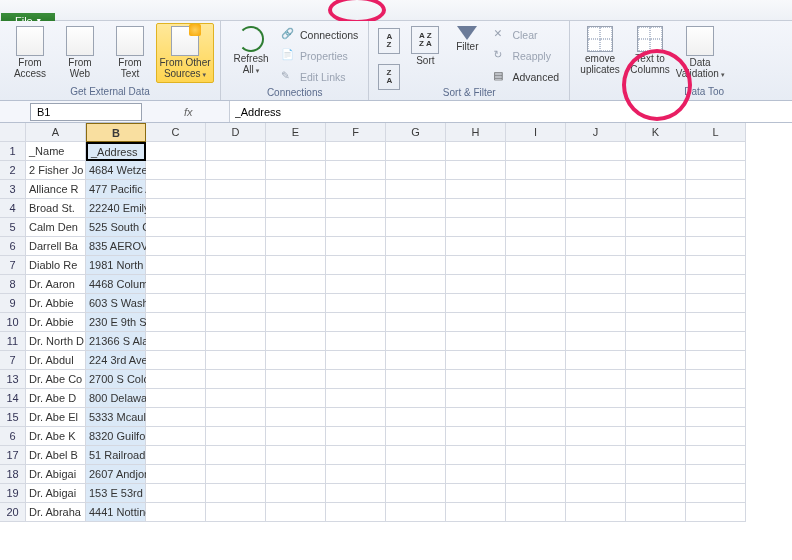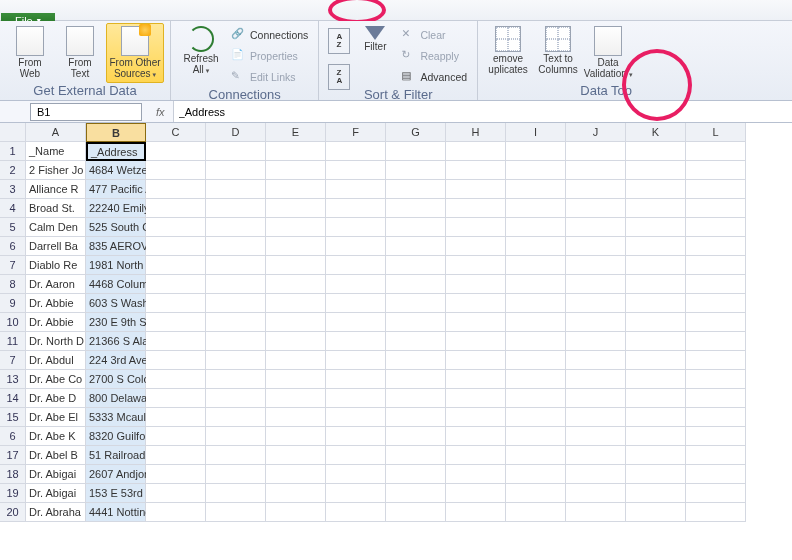--- a/index.html
+++ b/index.html
@@ -12,41 +12,41 @@
 .menu-item { padding: 3px 12px; cursor: pointer; color: #3a3a3a; }
 .menu-item.active { color: #1a3e86; }
 .circle-red { position: absolute; border: 4px solid #e81e63; border-radius: 50%; pointer-events: none; }
 #circle-data { width: 58px; height: 28px; left: 328px; top: -4px; }
 #circle-ttc  { width: 70px; height: 72px; left: 622px; top: 28px; }
 
 
 .ribbon { display: flex; height: 80px; background: linear-gradient(#f4f6fb,#e7ecf4); border-bottom: 1px solid #b7c0d0; position: relative; }
 .group { display: flex; flex-direction: column; align-items: center; justify-content: space-between; padding: 2px 6px 2px 6px; border-right: 1px solid #c7cdd8; }
 .group-items { display: flex; gap: 2px; align-items: flex-start; height: 64px; }
-.group-label { font-size: 13px; color: #5a6b8c; padding-bottom: 1px; }
+.group-label { font-size: 10px; color: #5a6b8c; padding-bottom: 1px; }
 .big-btn { display: flex; flex-direction: column; align-items: center; width: 48px; padding: 2px 1px; cursor: pointer; border: 1px solid transparent; border-radius: 2px; }
 .big-btn.sel { background: linear-gradient(#ffe89a,#ffd551); border: 1px solid #e0b322; }
 .big-btn .lbl { font-size: 10px; text-align: center; line-height: 11px; margin-top: 1px; color: #3a3a3a; }
 .big-btn .caret, .small-btn .caret { font-size: 7px; color: #555; margin-left: 2px; }
 .small-col { display: flex; flex-direction: column; gap: 1px; padding-top: 2px; }
 .small-btn { display: flex; align-items: center; gap: 3px; padding: 1px 3px; font-size: 10.5px; color: #3a3a3a; cursor: pointer; border: 1px solid transparent; border-radius: 2px; }
 .small-btn.dis { color: #9aa3b2; }
 .ico { display: inline-block; width: 16px; height: 16px; }
 
 
 .doc-ico { width: 28px; height: 30px; background: linear-gradient(#fefefe,#f0f0f0); border: 1px solid #9aa3b2; position: relative; }
 .doc-ico.orange::before { content:""; position:absolute; top:-3px; right:-3px; width:12px; height:12px; background: radial-gradient(#ffcf5a,#f7a500); border-radius: 2px; }
 .refresh-ico { width: 26px; height: 26px; border: 2px solid #2e7d32; border-radius: 50%; border-left-color: transparent; position: relative; }
 .sort-ico { width: 22px; height: 26px; border: 1px solid #9aa3b2; display:flex; flex-direction:column; font-size:8px; font-weight:bold; align-items:center; justify-content:center; line-height:8px; }
 .funnel { width:0; height:0; border-left:10px solid transparent; border-right:10px solid transparent; border-top:14px solid #6b7b99; }
 .ttc-ico { width:26px; height:26px; background:#fff; border:1px solid #9aa3b2; display:grid; grid-template-columns:1fr 1fr; }
 .ttc-ico div{ border:1px dotted #b9c2d2; }
 
 
-.fxbar { display:flex; align-items:center; height:22px; border-bottom:1px solid #b7c0d0; background:#f4f6fb; }
+.fxbar { display:flex; align-items:center; height:22px; border-bottom:1px solid #b7c0d0; background:#f4f6fb;gap:28px; }
 .namebox { width:112px; margin-left:30px; padding:2px 6px; border:1px solid #9aa3b2; background:#fff; font-size:11px; }
 .fx-lbl { font-style:italic; color:#666; padding:0 8px 0 14px; }
 .fx-input { flex:1; border:none; background:#fff; padding:3px 5px; font-size:11px; border-left:1px solid #c7cdd8; height:100%; }
 
 
 .grid { display:grid; grid-template-columns: 26px repeat(12, 60px); font-size:11px; }
 .corner, .colhdr, .rowhdr, .cell { border-right:1px solid #d4d8e1; border-bottom:1px solid #d4d8e1; height:19px; display:flex; align-items:center; }
 .corner { background:#eef1f6; }
 .colhdr { background:#eef1f6; justify-content:center; color:#3a3a3a; cursor:pointer; }
 .colhdr.sel { background:#f9dfa0; border:1px solid #8a6b11; font-weight:600; }
@@ -67,20 +67,25 @@
   <div id="circle-data" class="circle-red"></div>
 </div>
 
 <div class="ribbon">
 
   <div class="group">
     <div class="group-items">
       <div class="big-btn">
         <div class="doc-ico"></div>
         <div class="lbl">From
+Access</div>
+      </div>
+      <div class="big-btn">
+        <div class="doc-ico"></div>
+        <div class="lbl">From
 Web</div>
       </div>
       <div class="big-btn">
         <div class="doc-ico"></div>
         <div class="lbl">From
 Text</div>
       </div>
       <div class="big-btn sel" style="width:58px">
         <div class="doc-ico orange"></div>
         <div class="lbl"><span>From Other
@@ -117,20 +122,24 @@
 
   <div class="group">
     <div class="group-items">
       <div class="small-col" style="gap:4px">
         <div class="small-btn" style="padding:2px">
             <span class="sort-ico">A<br>Z</span>
           </div>
         <div class="small-btn" style="padding:2px">
             <span class="sort-ico">Z<br>A</span>
           </div>
+      </div>
+      <div class="big-btn" style="width:40px">
+        <div class="sort-ico" style="width:28px;height:28px">A Z<br>Z A</div>
+        <div class="lbl">Sort</div>
       </div>
       <div class="big-btn" style="width:40px">
         <div class="funnel"></div>
         <div class="lbl">Filter</div>
       </div>
       <div class="small-col">
         <div class="small-btn dis">
             <span class="ico">✕</span>
             <span>Clear</span>
           </div>

